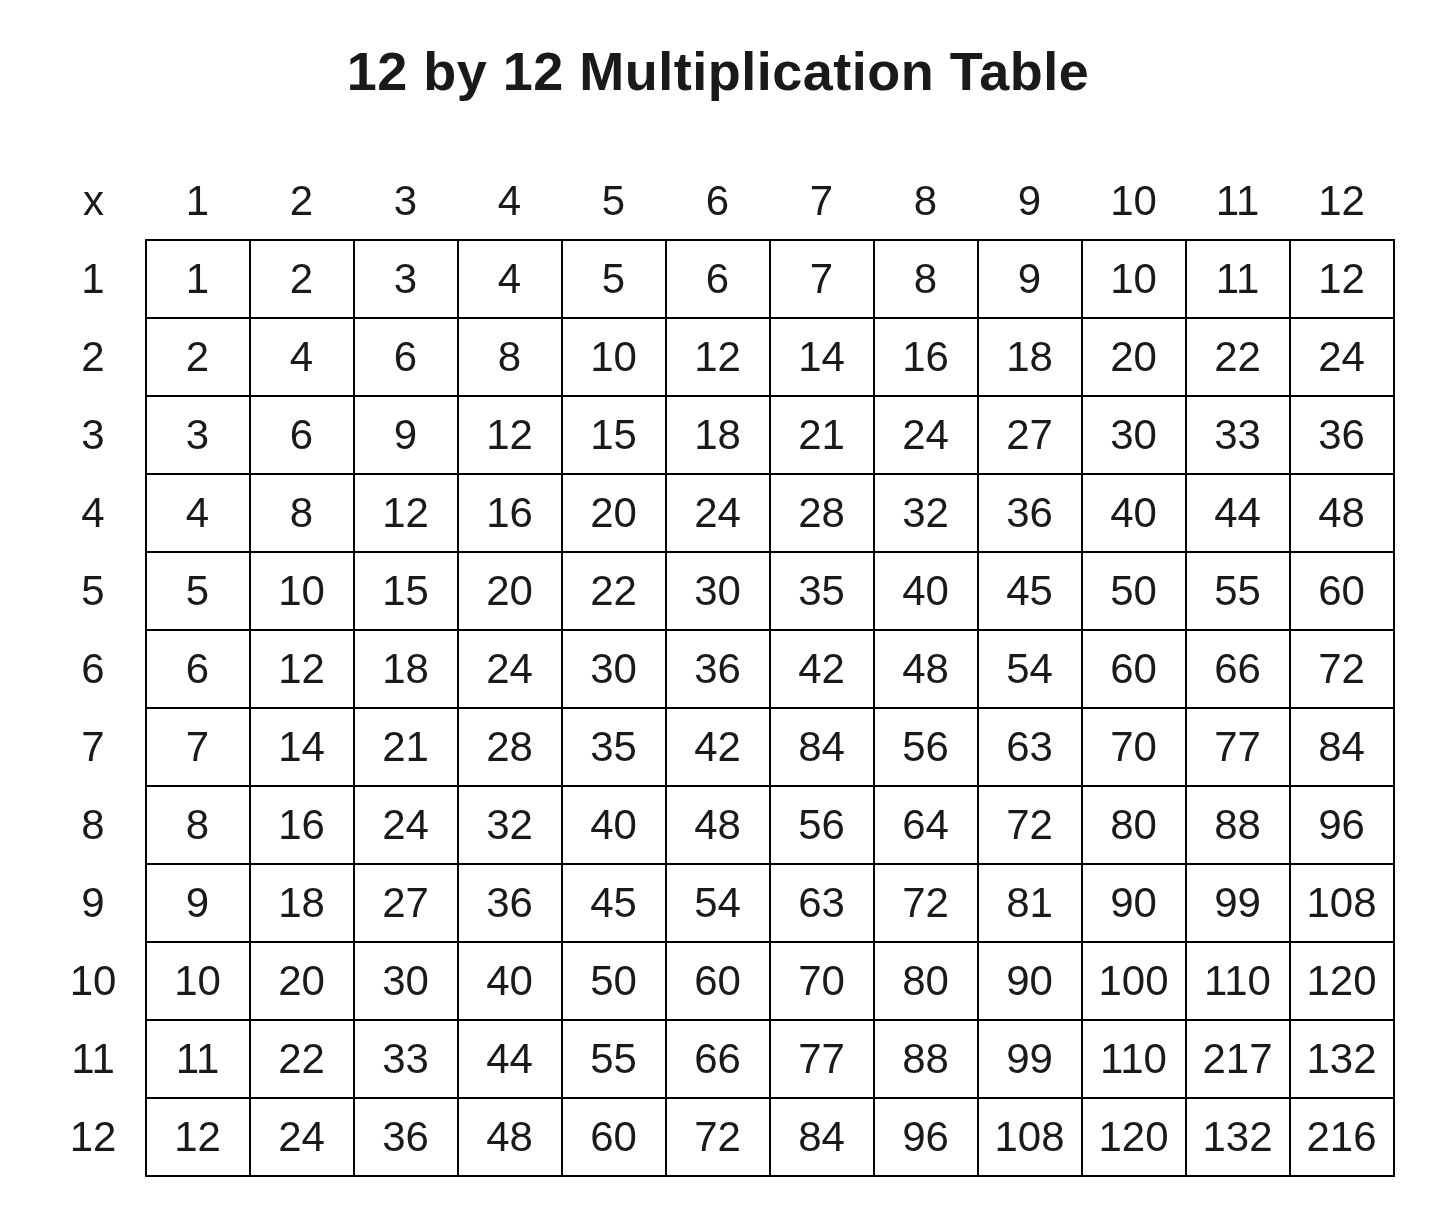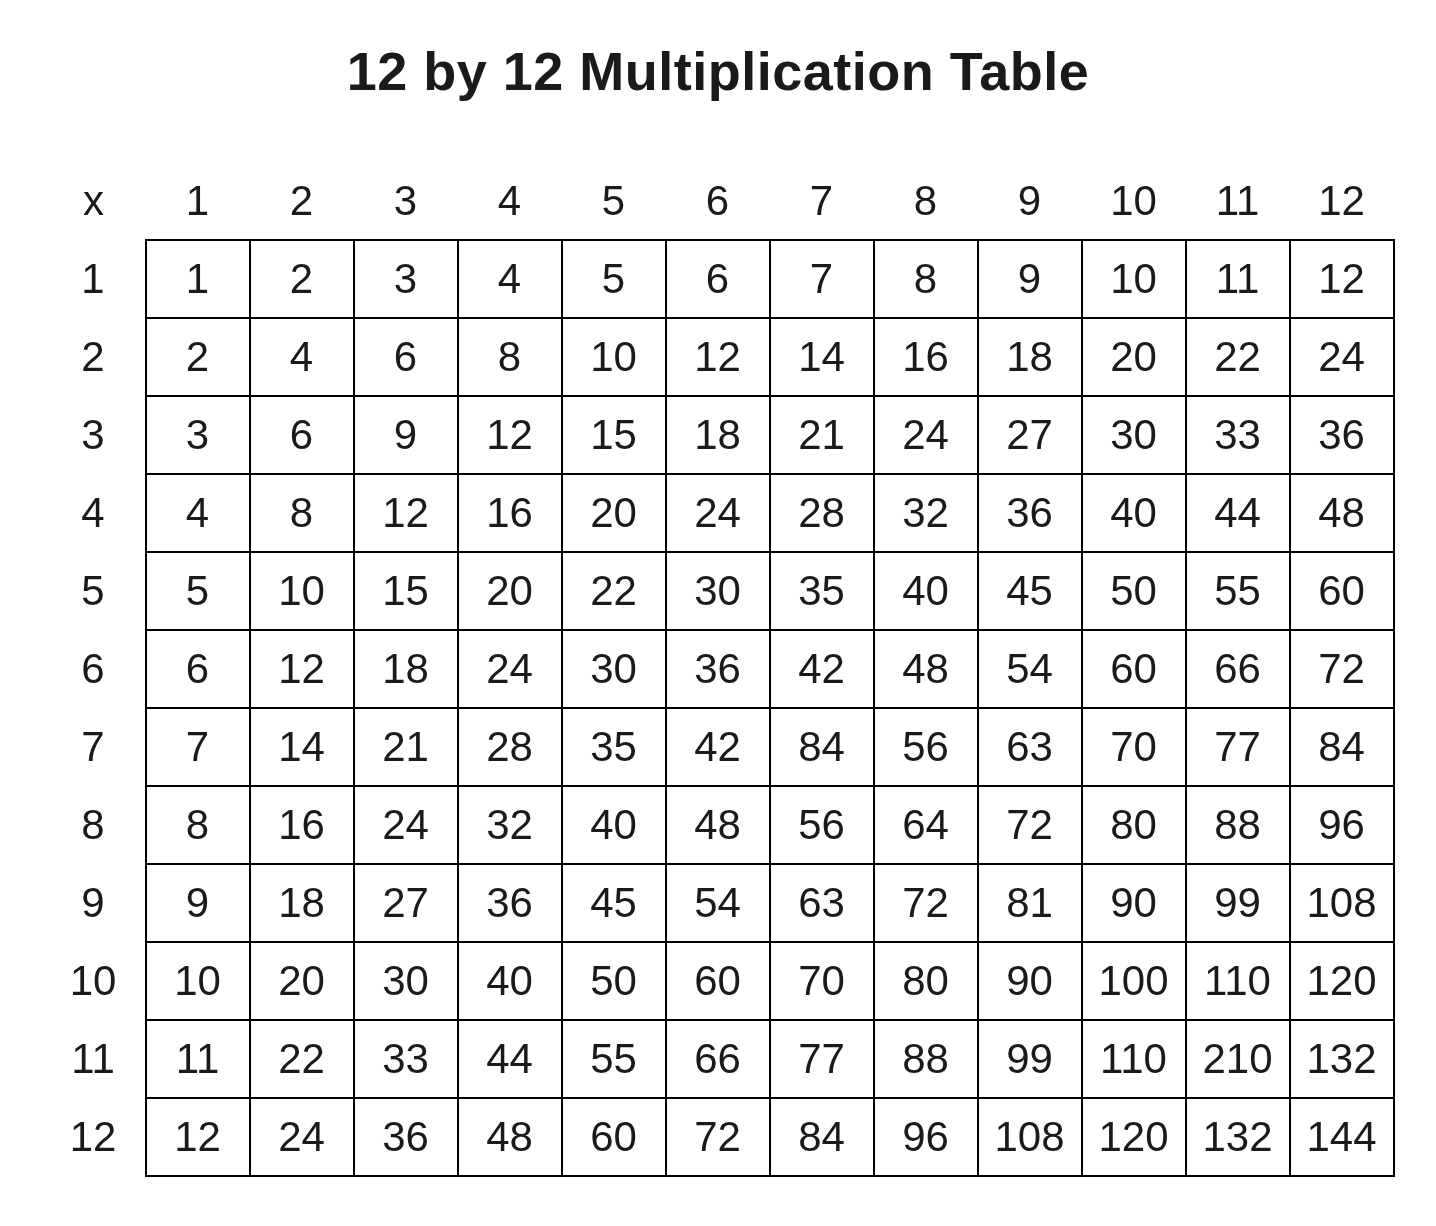--- a/index.html
+++ b/index.html
@@ -235,34 +235,34 @@
       <td class="cell">11</td>
       <td class="cell">22</td>
       <td class="cell">33</td>
       <td class="cell">44</td>
       <td class="cell">55</td>
       <td class="cell">66</td>
       <td class="cell">77</td>
       <td class="cell">88</td>
       <td class="cell">99</td>
       <td class="cell">110</td>
-      <td class="cell">210</td>
+      <td class="cell">217</td>
       <td class="cell">132</td>
     </tr>
 
     <tr>
       <td class="hcell">12</td>
       <td class="cell">12</td>
       <td class="cell">24</td>
       <td class="cell">36</td>
       <td class="cell">48</td>
       <td class="cell">60</td>
       <td class="cell">72</td>
       <td class="cell">84</td>
       <td class="cell">96</td>
       <td class="cell">108</td>
       <td class="cell">120</td>
       <td class="cell">132</td>
-      <td class="cell">144</td>
+      <td class="cell">216</td>
     </tr>
   </tbody>
     </table>
 </div>
 
 </body></html>

